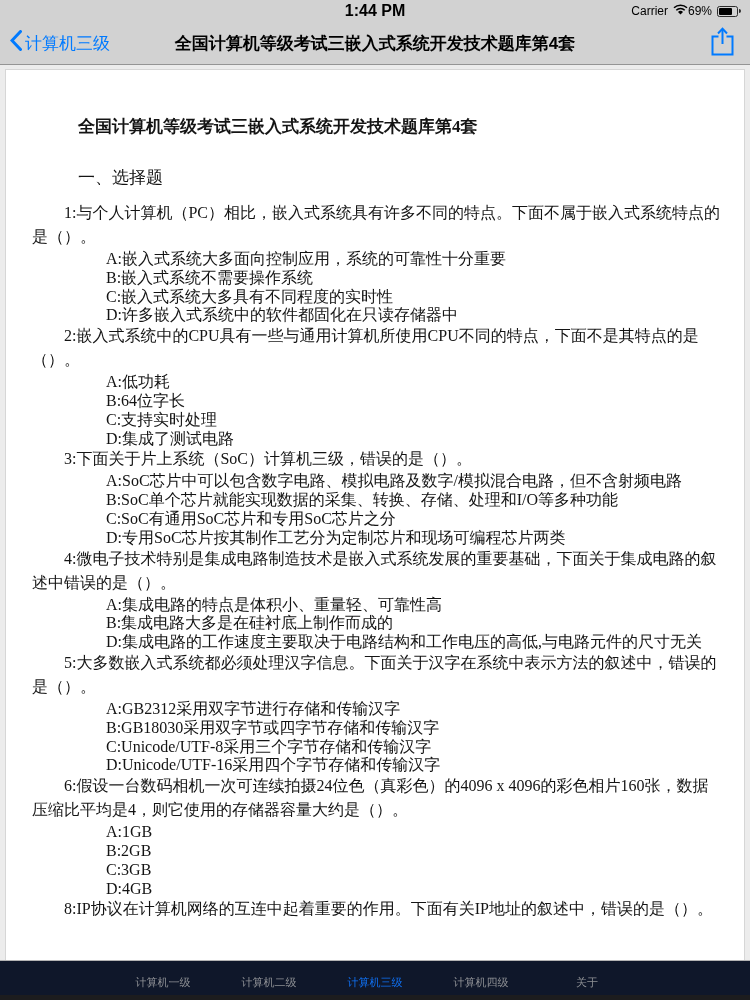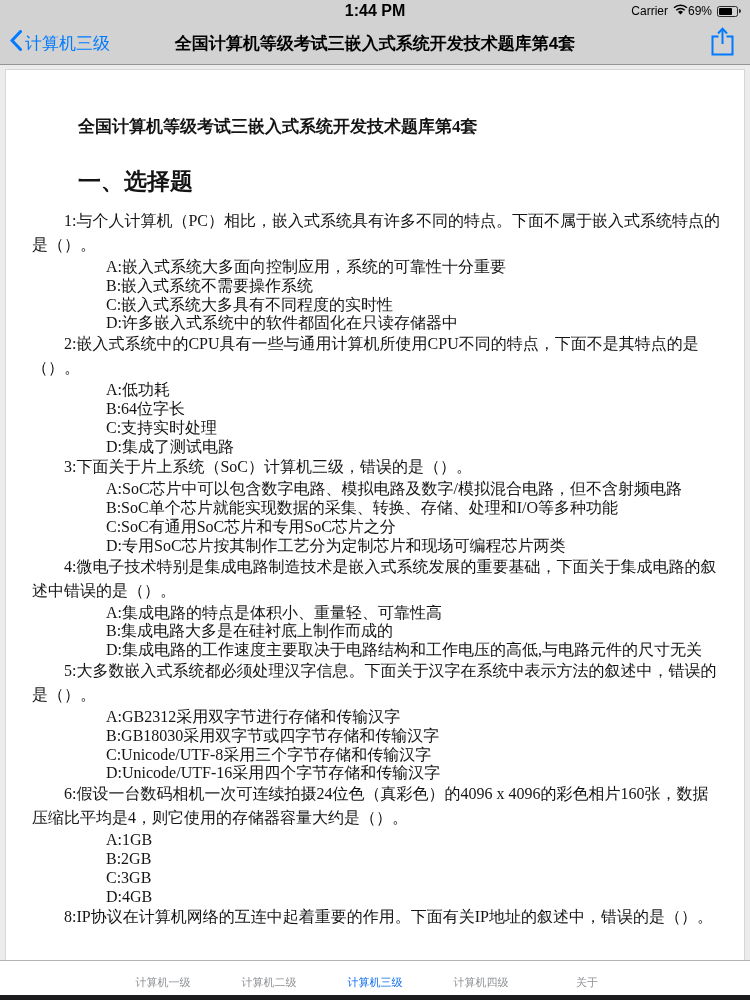--- a/index.html
+++ b/index.html
@@ -51,27 +51,27 @@
     background:#ececec; overflow:hidden;
   }
   .page {
     background:#fff; margin:3px 5px 0; border:1px solid #d6d6d6; border-bottom:none;
     min-height:100%; box-sizing:border-box;
     padding:45px 24px 20px 26px;
     font-family:"Liberation Serif", serif;
     font-size:16px; color:#141414;
   }
   .doc-title   { font-weight:bold; font-size:17px; margin:0 0 28px 46px; }
-  .doc-heading { font-weight:bold; font-size:23px; margin:0 0 12px 46px; }
+  .doc-heading { font-weight:normal; font-size:17px; margin:0 0 12px 46px; }
   .q   { margin:0; text-indent:2em;  line-height:24px; }
   .opt { margin:1px 0 0 12px; text-indent:62px; line-height:17.8px; }
   
   .tab-bar {
     position:absolute; left:0; right:0; bottom:5px; height:35px;
-    background:#ffffff; border-top:1px solid #b4b4b4; box-sizing:border-box;
+    background:#0f172a; border-top:1px solid #b4b4b4; box-sizing:border-box;
     display:flex; justify-content:center; align-items:flex-end; padding-bottom:5px;
   }
   .tab {
     width:106px; text-align:center; font-size:11px; color:#8e9094;
     background:none; border:none; cursor:pointer; padding:0;
     font-family:"Liberation Sans", sans-serif;
   }
   .tab.active { color:#0f6ff0; }
   .bottom-strip { position:absolute; left:0; right:0; bottom:0; height:5px; background:#1c1c1e; }
 </style>

